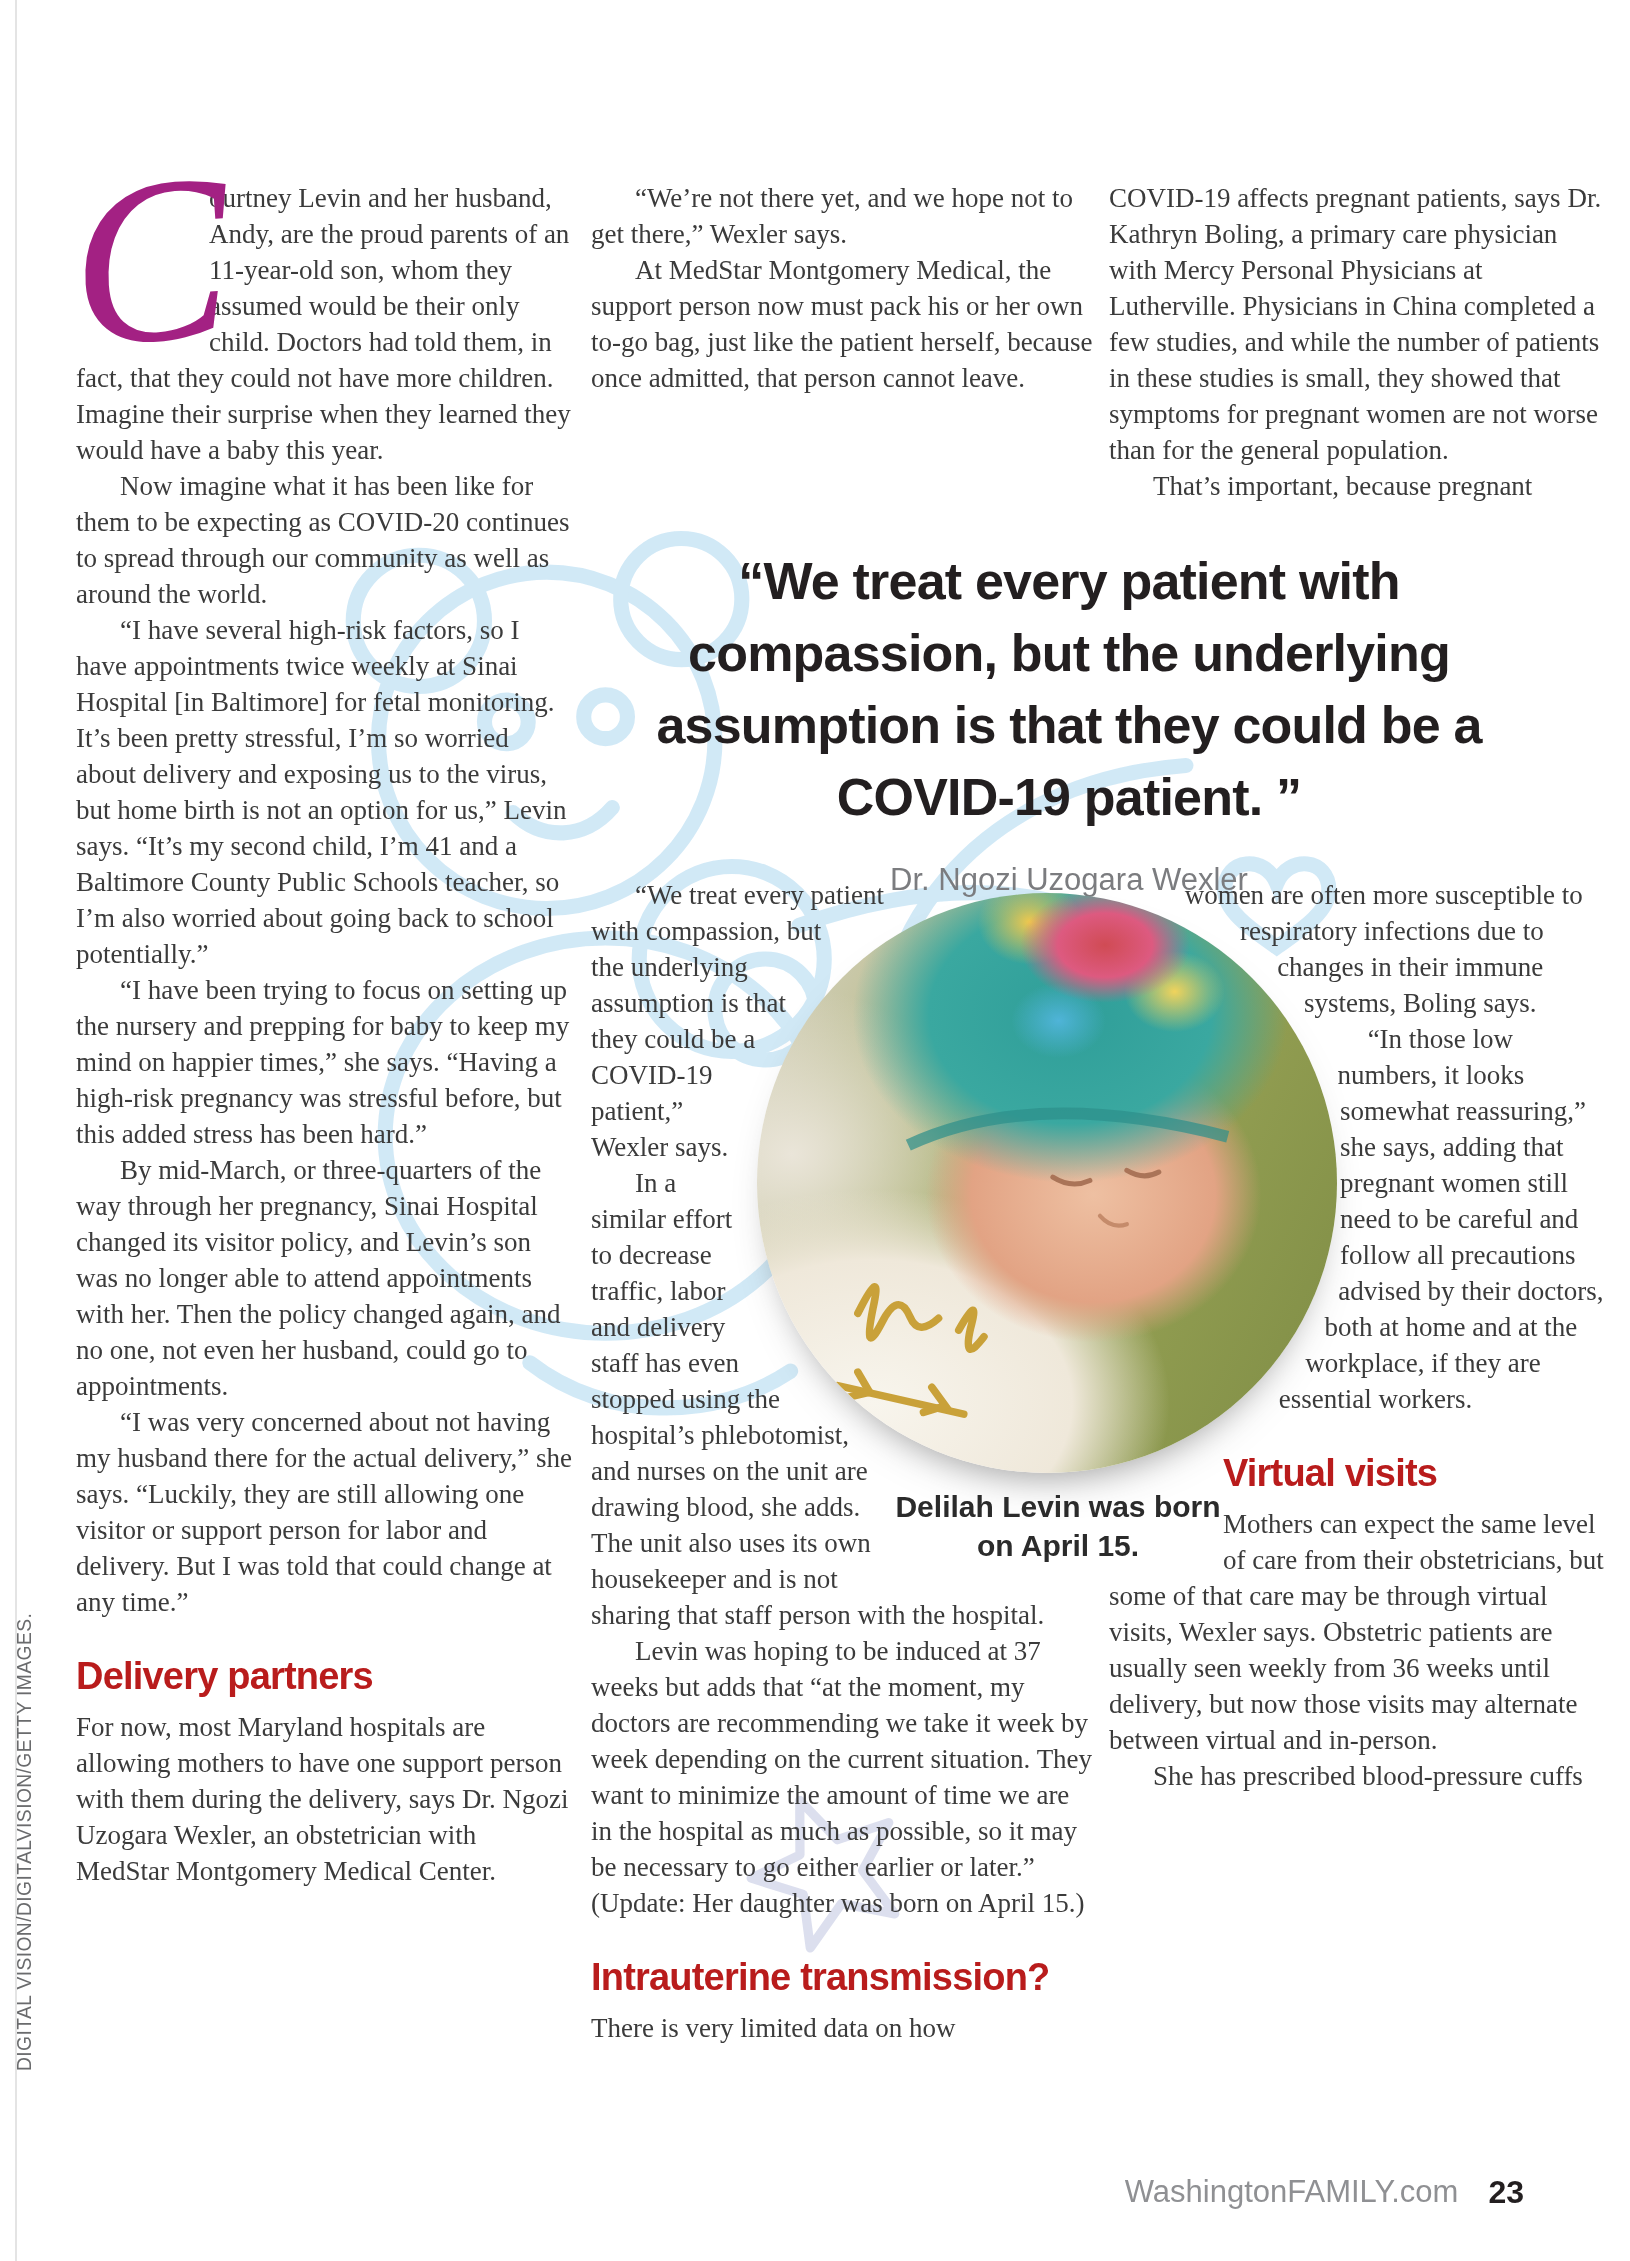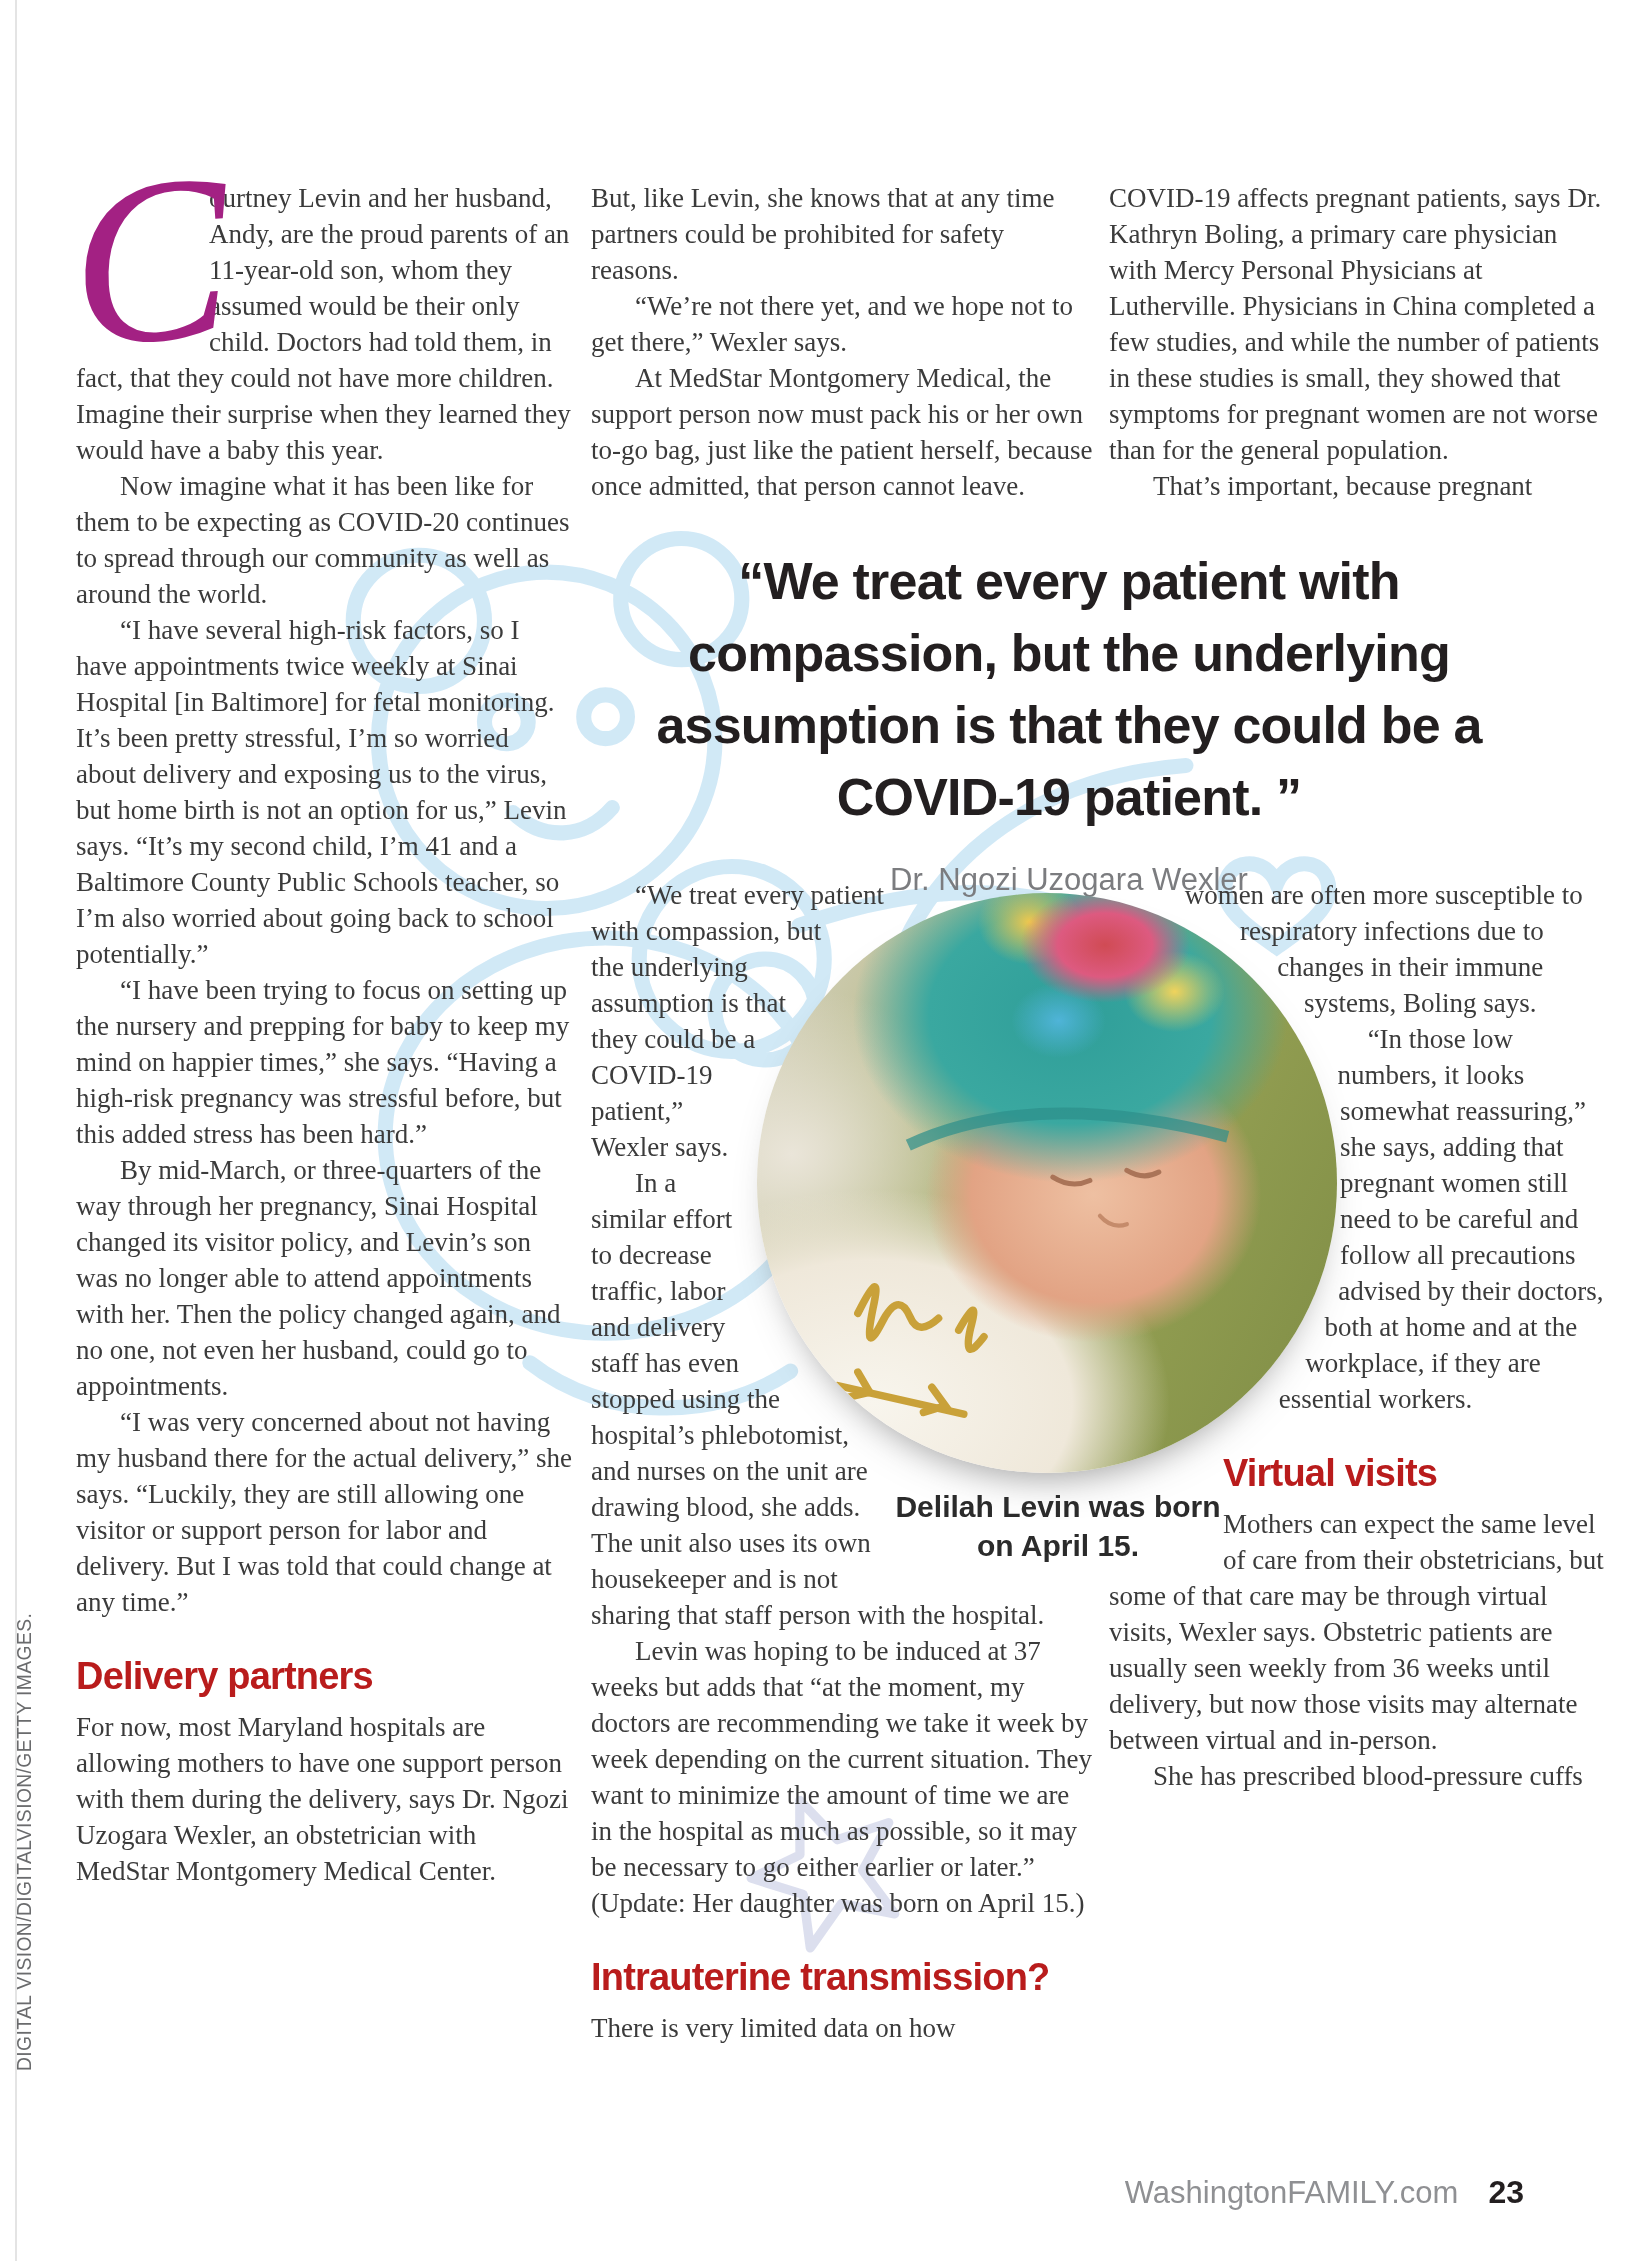--- a/index.html
+++ b/index.html
@@ -58,21 +58,21 @@
                shape-outside:circle(290px at 290px 307px);shape-margin:13.5px;}
   .sp-caption-r{float:right;clear:right;width:195px;height:99px;}
   .sp-circle-l{float:left;width:231px;height:597px;
                shape-outside:circle(290px at -61px 307px);shape-margin:13.5px;}
   .sp-caption-l{float:left;clear:left;width:114px;height:99px;}
   
   .credit{left:13.5px;top:2071px;transform:rotate(-90deg);transform-origin:0 0;
           white-space:nowrap;font-family:"Liberation Sans",sans-serif;
           font-size:19.3px;letter-spacing:0.4px;color:#6a6b6d;}
   
-  .footer{top:2174px;right:106px;display:flex;align-items:center;gap:30px;
+  .footer{top:2174px;right:106px;display:flex;align-items:flex-start;gap:30px;
           font-family:"Liberation Sans",sans-serif;}
   .footer .site{font-size:31px;color:#8f9093;font-weight:normal;}
   .footer .num{font-size:32px;color:#231f20;font-weight:bold;}
 </style>
 </head>
 <body>
 
 <div class="abs edge-line"></div>
 
 <svg class="abs teddy" viewBox="0 0 1350 1120" fill="none" stroke="#cde7f6" stroke-width="18" stroke-linecap="round" opacity="0.9">
@@ -102,21 +102,20 @@
   <p>Now imagine what it has been like for them to be expecting as COVID-20 continues to spread through our community as well as around the world.</p>
   <p>“I have several high-risk factors, so I have appointments twice weekly at Sinai Hospital [in Baltimore] for fetal monitoring. It’s been pretty stressful, I’m so worried about delivery and exposing us to the virus, but home birth is not an option for us,” Levin says. “It’s my second child, I’m 41 and a Baltimore County Public Schools teacher, so I’m also worried about going back to school potentially.”</p>
   <p>“I have been trying to focus on setting up the nursery and prepping for baby to keep my mind on happier times,” she says. “Having a high-risk pregnancy was stressful before, but this added stress has been hard.”</p>
   <p>By mid-March, or three-quarters of the way through her pregnancy, Sinai Hospital changed its visitor policy, and Levin’s son was no longer able to attend appointments with her. Then the policy changed again, and no one, not even her husband, could go to appointments.</p>
   <p>“I was very concerned about not having my husband there for the actual delivery,” she says. “Luckily, they are still allowing one visitor or support person for labor and delivery. But I was told that could change at any time.”</p>
   <h2 class="sec">Delivery partners</h2>
   <p class="flush">For now, most Maryland hospitals are allowing mothers to have one support person with them during the delivery, says Dr. Ngozi Uzogara Wexler, an obstetrician with MedStar Montgomery Medical Center.</p>
 </div>
 
 <div class="abs col col2-top">
-  <p class="flush">But, like Levin, she knows that at any time partners could be prohibited for safety reasons.</p>
   <p>“We’re not there yet, and we hope not to get there,” Wexler says.</p>
   <p>At MedStar Montgomery Medical, the support person now must pack his or her own to-go bag, just like the patient herself, because once admitted, that person cannot leave.</p>
 </div>
 
 <div class="abs quote-wrap">
   <p class="quote">“We treat every patient with compassion, but the underlying assumption is that they could be a COVID-19 patient. ”</p>
   <div class="quote-attr">Dr. Ngozi Uzogara Wexler</div>
 </div>
 
 <div class="abs col col3-top">

